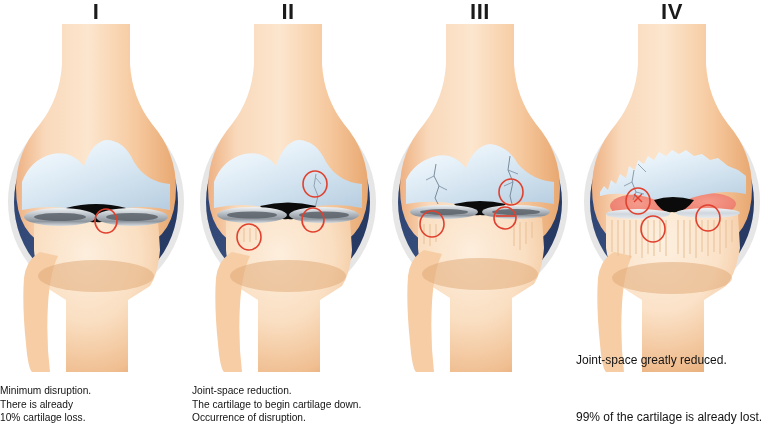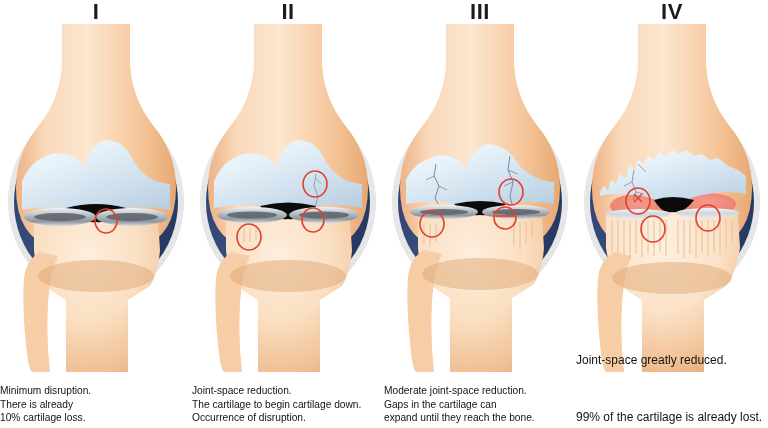--- a/index.html
+++ b/index.html
@@ -273,25 +273,20 @@
           <path d="M130,198 L130,222" stroke="#e7bb91" stroke-width="1.6" fill="none"></path>
           <path d="M136,198 L136,226" stroke="#e7bb91" stroke-width="1.6" fill="none"></path>
           <path d="M142,198 L142,220" stroke="#e7bb91" stroke-width="1.6" fill="none"></path>
           <path d="M148,198 L148,214" stroke="#e7bb91" stroke-width="1.6" fill="none"></path>
         </g>
 
         <ellipse cx="127" cy="168" rx="12" ry="13" fill="none" stroke="#e0412f" stroke-width="1.6"></ellipse>
         <ellipse cx="121" cy="194" rx="11" ry="11" fill="none" stroke="#e0412f" stroke-width="1.6"></ellipse>
         <ellipse cx="48" cy="200" rx="12" ry="13" fill="none" stroke="#e0412f" stroke-width="1.6"></ellipse>
       </svg>
-    </div>
-    <div class="caption">
-      <div>Moderate joint-space reduction.</div>
-      <div>Gaps in the cartilage can</div>
-      <div>expand until they reach the bone.</div>
     </div>
   </div>
 
   <div class="stage" id="stage-4">
     <div class="stage-numeral">IV</div>
     <div class="knee-art">
       <svg viewBox="0 0 192 348" xmlns="http://www.w3.org/2000/svg">
         <defs>
           <linearGradient id="g4-shaft" x1="0" y1="0" x2="1" y2="0">
             <stop offset="0" stop-color="#eeb183"></stop>

